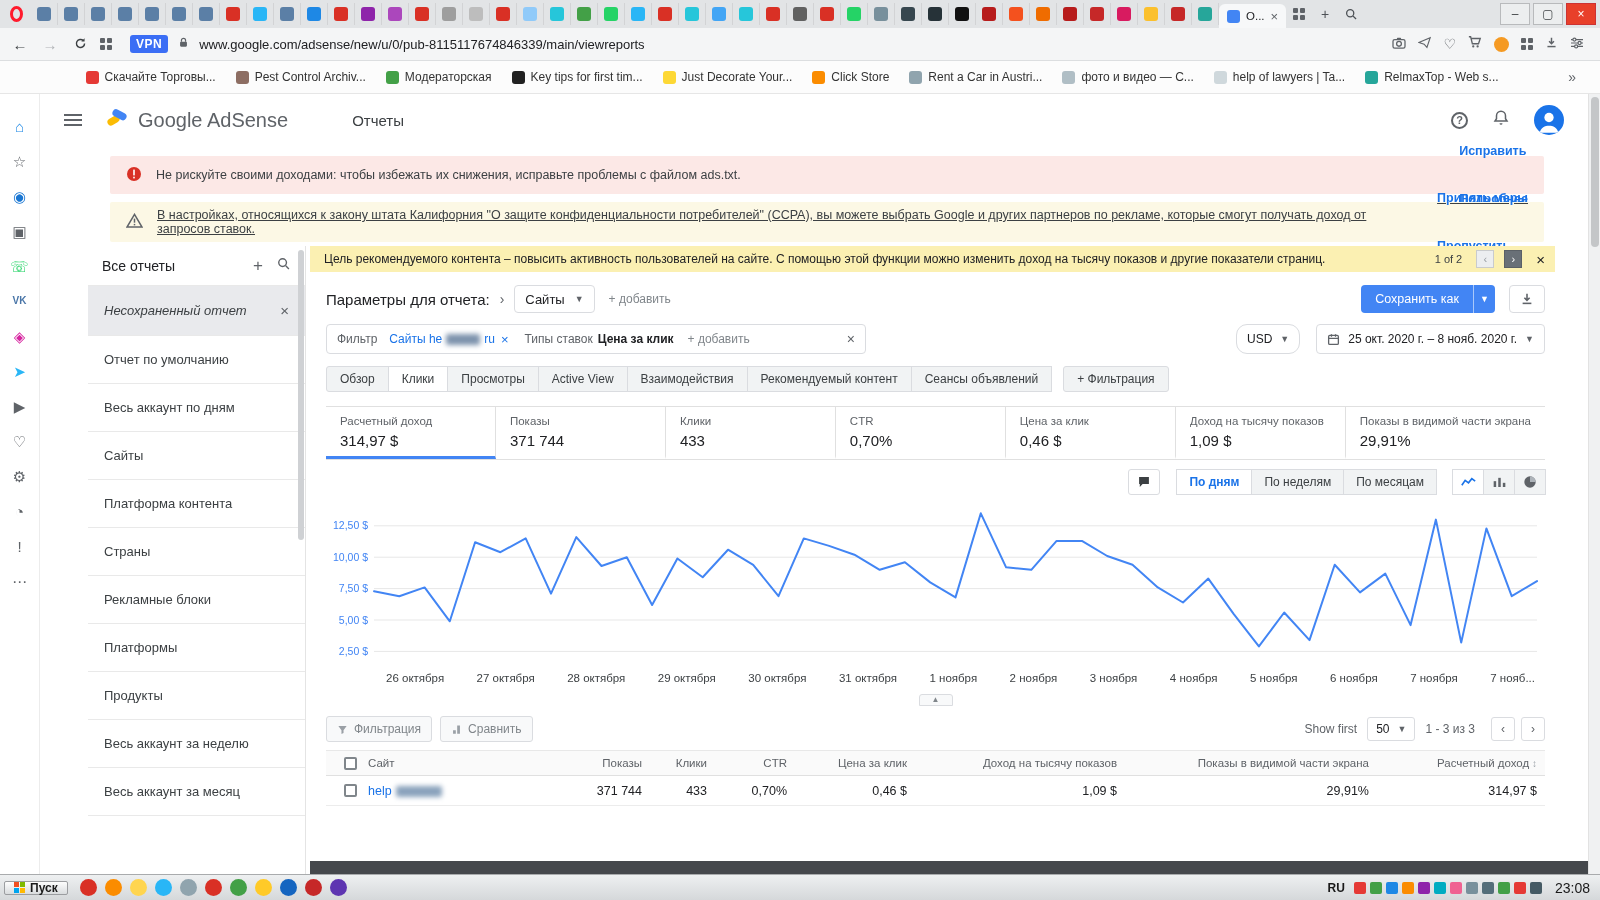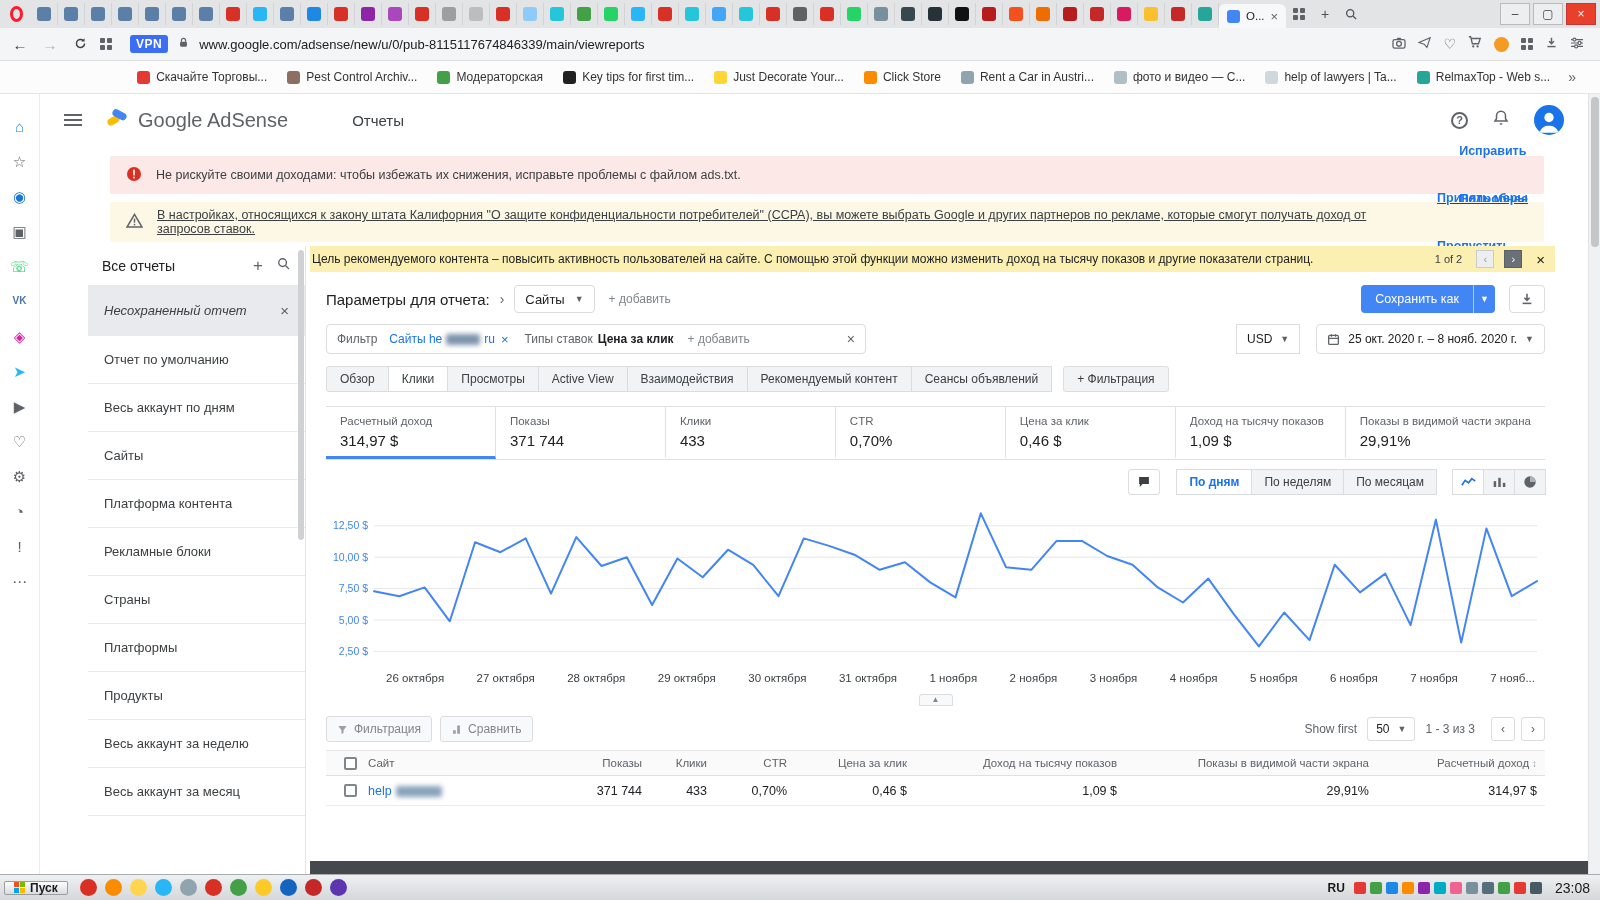--- a/index.html
+++ b/index.html
@@ -73,21 +73,21 @@
   .nav-title { font-size:14px; color:#202124; }
   .nav-head-icons { margin-left:auto; display:flex; align-items:center; gap:14px; color:#5f6368; }
   .plus-ic { font-size:17px; color:#5f6368; }
   .nav-item { display:flex; align-items:center; padding:16px 16px; font-size:13px; color:#3c4043; border-bottom:1px solid #e9e9e9; border-top:1px solid #e9e9e9; margin-top:-1px; }
   .nav-item.sel { background:#e9eaed; font-style:italic; }
   .nav-x { margin-left:auto; font-size:15px; color:#5f6368; font-style:normal; }
   .nav-scroll { position:absolute; right:1px; top:4px; width:6px; height:290px; background:#cfd1d4; border-radius:3px; }
 
   .main { position:absolute; left:270px; right:45px; top:0; bottom:0; padding:0 10px 0 16px; }
 
-  .promo { margin:0 -10px 12px -16px; height:26px; background:#fbf0b2; display:flex; align-items:center; padding:0 10px 0 2px; gap:10px; }
+  .promo { margin:0 -10px 12px -16px; height:26px; background:#fbf0b2; display:flex; align-items:center; padding:0 10px 0 14px; gap:10px; }
   .promo-text { font-size:12px; color:#202124; flex:1; white-space:nowrap; overflow:hidden; }
   .promo-pg { font-size:11px; color:#3c4043; margin-right:4px; }
   .pg-btn { width:18px; height:18px; border:1px solid #c9cbcd; background:#eceef0; color:#9aa0a6; font-size:11px; line-height:1; }
   .pg-btn.next { background:#697077; border-color:#5a6066; color:#fff; }
   .promo-close { font-size:15px; color:#202124; margin-left:4px; }
 
   .params-row { display:flex; align-items:center; height:30px; margin-bottom:10px; }
   .params-label { font-size:15px; color:#202124; }
   .crumb-sep { color:#5f6368; margin:0 10px; font-size:14px; }
   .entity-chip { height:28px; background:#fff; border:1px solid #dadce0; border-radius:4px; padding:0 10px; font-size:13px; color:#202124; display:flex; align-items:center; gap:10px; }
@@ -101,21 +101,21 @@
   .filter-row { display:flex; align-items:center; height:30px; margin-bottom:12px; }
   .filter-box { width:540px; height:30px; border:1px solid #dadce0; border-radius:4px; display:flex; align-items:center; padding:0 10px; font-size:12px; }
   .filter-label { color:#5f6368; margin-right:12px; }
   .chip-site { color:#1a73e8; display:flex; align-items:center; gap:4px; }
   .chip-x { color:#1a73e8; font-size:13px; margin-left:2px; }
   .chip-bid { margin-left:16px; display:flex; align-items:center; gap:5px; color:#5f6368; }
   .chip-bid b { color:#202124; }
   .filter-clear { margin-left:auto; color:#5f6368; font-size:14px; }
   .blur { display:inline-block; height:11px; width:34px; border-radius:2px; background:#7d93ad; filter:blur(2.5px); vertical-align:middle; }
   .tblur { width:46px; background:#8aa2bc; }
-  .currency-select { height:30px; margin-left:auto; background:#fff; border:1px solid #dadce0; border-radius:0; padding:4px 10px; font-size:12px; display:flex; align-items:center; gap:8px; color:#202124; }
+  .currency-select { height:30px; margin-left:auto; background:#fff; border:1px solid #dadce0; border-radius:11px; padding:4px 10px; font-size:12px; display:flex; align-items:center; gap:8px; color:#202124; }
   .date-select { height:30px; margin-left:16px; background:#fff; border:1px solid #dadce0; border-radius:4px; padding:0 10px; font-size:12px; display:flex; align-items:center; gap:8px; color:#202124; }
 
   .tabs-row { display:flex; align-items:flex-start; height:28px; margin-bottom:12px; }
   .rtab { height:26px; padding:0 13px; font-size:12px; color:#3c4043; background:#f1f3f4; border:1px solid #dadce0; margin-right:-1px; }
   .rtab:first-child { border-radius:3px 0 0 3px; }
   .rtab.active { background:#fff; }
   .rtab.last { margin-left:12px; border-radius:3px; background:#f1f3f4; }
 
   .metrics { display:flex; border-top:1px solid #e0e0e0; border-bottom:1px solid #e0e0e0; margin-bottom:8px; }
   .mcard { flex:1; padding:8px 14px 7px; border-right:1px solid #e0e0e0; border-bottom:3px solid transparent; }
@@ -408,21 +408,21 @@
             <path d="M1 3h14M1 7h14M1 11h14" stroke="#5f6368" stroke-width="1.4"></path>
             <circle cx="5" cy="3" r="1.8" fill="#f4f5f6" stroke="#5f6368" stroke-width="1.4"></circle>
             <circle cx="11" cy="7" r="1.8" fill="#f4f5f6" stroke="#5f6368" stroke-width="1.4"></circle>
             <circle cx="7" cy="11" r="1.8" fill="#f4f5f6" stroke="#5f6368" stroke-width="1.4"></circle>
           </svg>
       </span>
     </div>
   </div>
 
   <div class="bookmarksbar">
-    <div style="display:flex;align-items:center;flex:1;justify-content:flex-end;">
+    <div style="display:flex;align-items:center;flex:1;justify-content:center;">
         <div class="bm">
           <span class="bm-fav" style="background: rgb(229, 57, 53);"></span>
           <span class="bm-label">Скачайте Торговы...</span>
         </div>
         <div class="bm">
           <span class="bm-fav" style="background: rgb(141, 110, 99);"></span>
           <span class="bm-label">Pest Control Archiv...</span>
         </div>
         <div class="bm">
           <span class="bm-fav" style="background: rgb(67, 160, 71);"></span>
@@ -568,24 +568,24 @@
               <div class="nav-item">
                 <span class="nav-label">Весь аккаунт по дням</span>
               </div>
               <div class="nav-item">
                 <span class="nav-label">Сайты</span>
               </div>
               <div class="nav-item">
                 <span class="nav-label">Платформа контента</span>
               </div>
               <div class="nav-item">
+                <span class="nav-label">Страны</span>
+              </div>
+              <div class="nav-item">
                 <span class="nav-label">Рекламные блоки</span>
-              </div>
-              <div class="nav-item">
-                <span class="nav-label">Страны</span>
               </div>
               <div class="nav-item">
                 <span class="nav-label">Платформы</span>
               </div>
               <div class="nav-item">
                 <span class="nav-label">Продукты</span>
               </div>
               <div class="nav-item">
                 <span class="nav-label">Весь аккаунт за неделю</span>
               </div>

